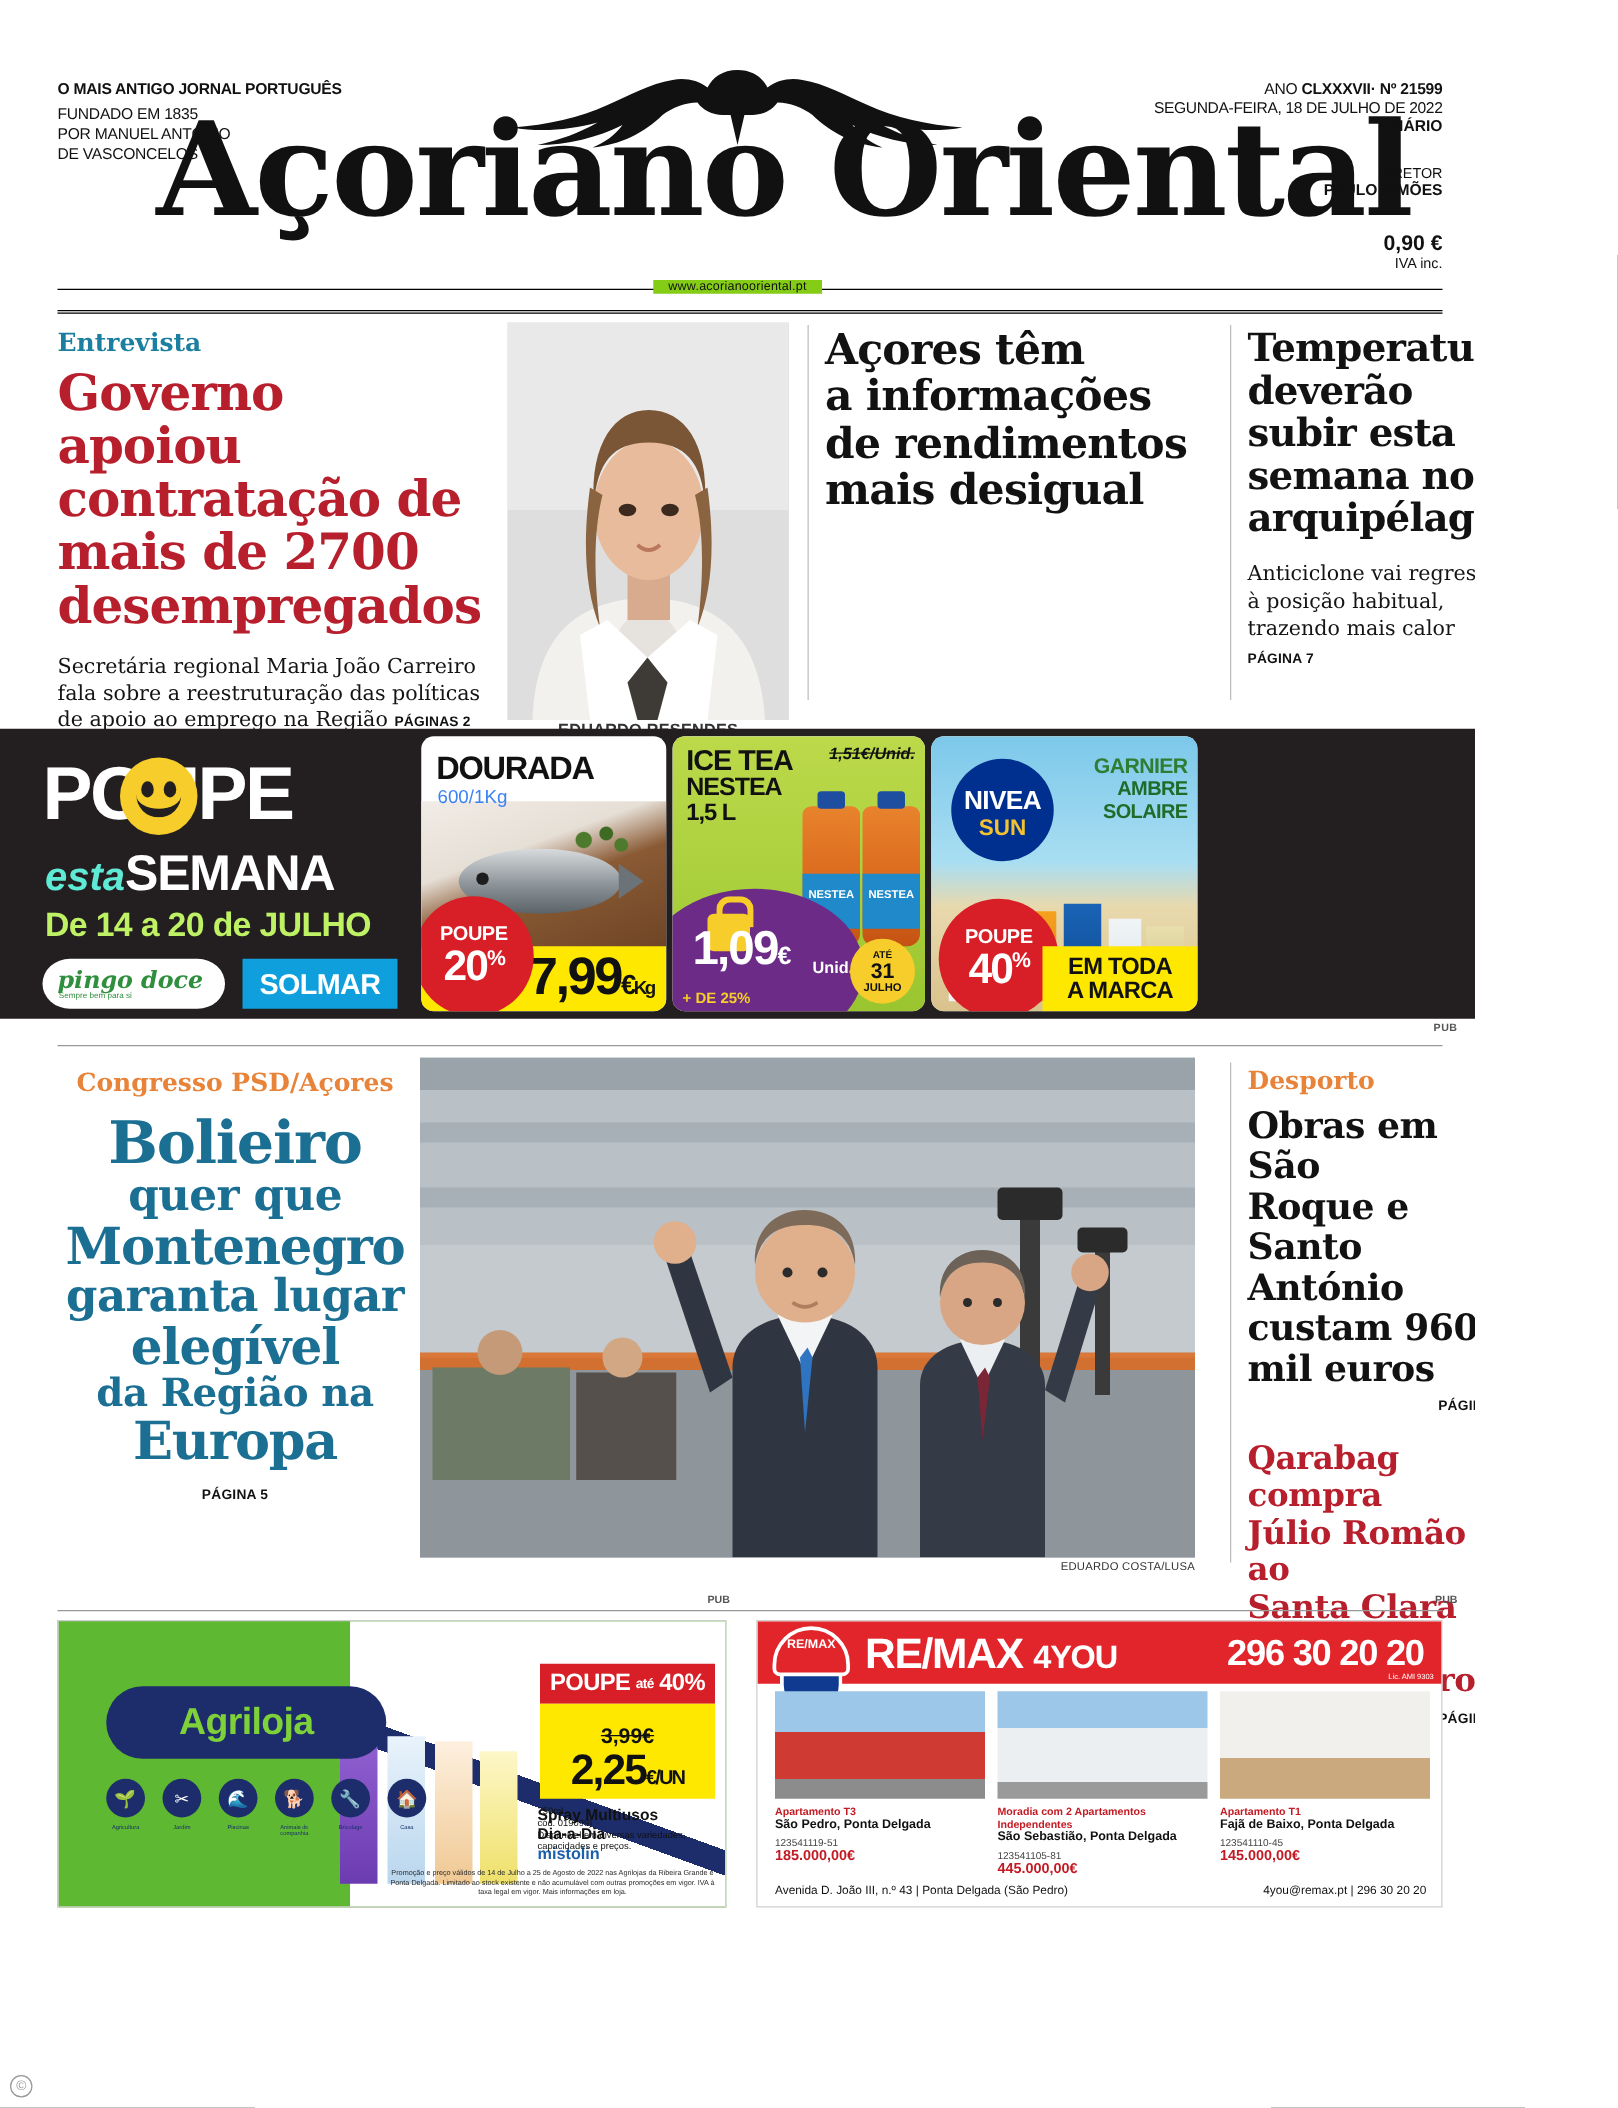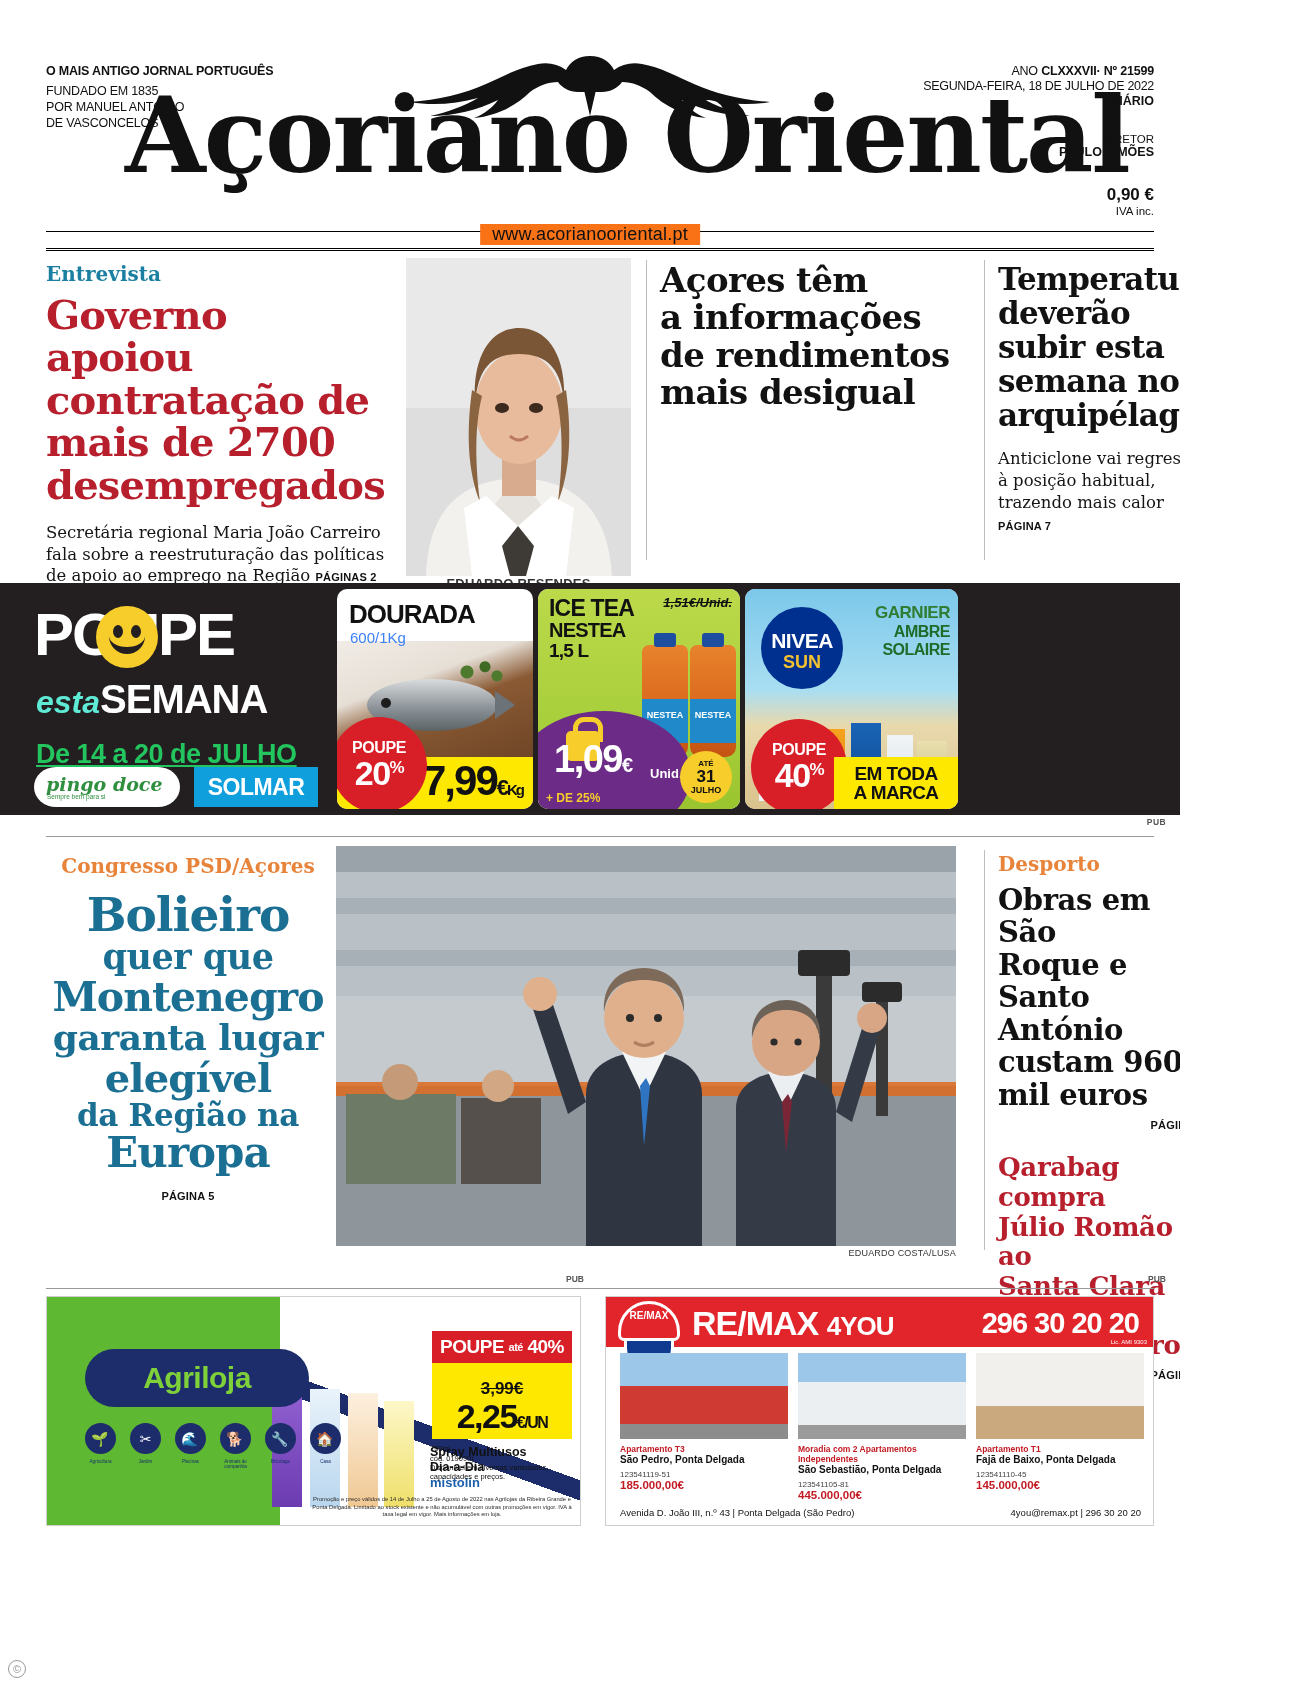--- a/index.html
+++ b/index.html
@@ -39,21 +39,21 @@
   .logo .txt {
     font-family:"DejaVu Serif", serif; font-weight:bold;
     font-size:104px; line-height:1; color:#111; letter-spacing:-2px;
     white-space:nowrap;
   }
   .eagle { position:absolute; left:50%; transform:translateX(-50%); top:50px; width:420px; height:76px; }
 
   .url-rule { position:absolute; left:46px; right:26px; top:231px; height:1px; background:#000; }
   .url-box {
     position:absolute; left:50%; transform:translateX(-50%); top:224px;
-    background:#f97316; padding:0 12px; font-size:18px; color:#111; letter-spacing:0.2px;
+    background:#84cc16; padding:0 12px; font-size:10px; color:#111; letter-spacing:0.2px;
   }
 
   
   .top { position:absolute; left:46px; top:248px; width:1108px; height:328px; }
   .rule-top { position:absolute; left:0; top:0; width:1108px; height:3px;
      border-top:1px solid #000; border-bottom:1px solid #000; }
 
   .col-a { position:absolute; left:0; top:14px; width:340px; }
   .kicker { font-family:"DejaVu Serif", serif; font-weight:bold; font-size:20px; color:#1a7fa0; }
   .kicker.orange { color:#e8833a; }
@@ -102,22 +102,22 @@
   }
   .esta-semana { position:absolute; left:28px; top:88px; white-space:nowrap; }
   .esta-semana .esta {
     font-family:"Liberation Sans",sans-serif; font-style:italic; font-weight:bold;
     font-size:32px; color:#5eead4;
   }
   .esta-semana .semana {
     font-family:"Liberation Sans",sans-serif; font-weight:bold; font-size:40px; color:#fff; letter-spacing:-1px;
   }
   .datesline {
-    position:absolute; left:28px; top:150px; font-family:"Liberation Sans",sans-serif;
-    font-weight:bold; font-size:27px; color:#22c55e; letter-spacing:-0.5px; white-space:nowrap;text-decoration:underline;
+    position:absolute; left:28px; top:136px; font-family:"Liberation Sans",sans-serif;
+    font-weight:bold; font-size:27px; color:#bef264; letter-spacing:-0.5px; white-space:nowrap;
   }
   .pingo-logo {
     position:absolute; left:26px; top:178px; width:146px; height:40px;
     background:#fff; border-radius:22px/20px; overflow:hidden;
   }
   .pingo-logo .pd-t {
     position:absolute; left:12px; top:6px; font-family:"DejaVu Serif",serif; font-style:italic;
     font-weight:bold; font-size:19px; color:#2f8f3e;
   }
   .pingo-logo .pd-s { position:absolute; left:13px; top:26px; font-size:6.5px; color:#2f8f3e; }

